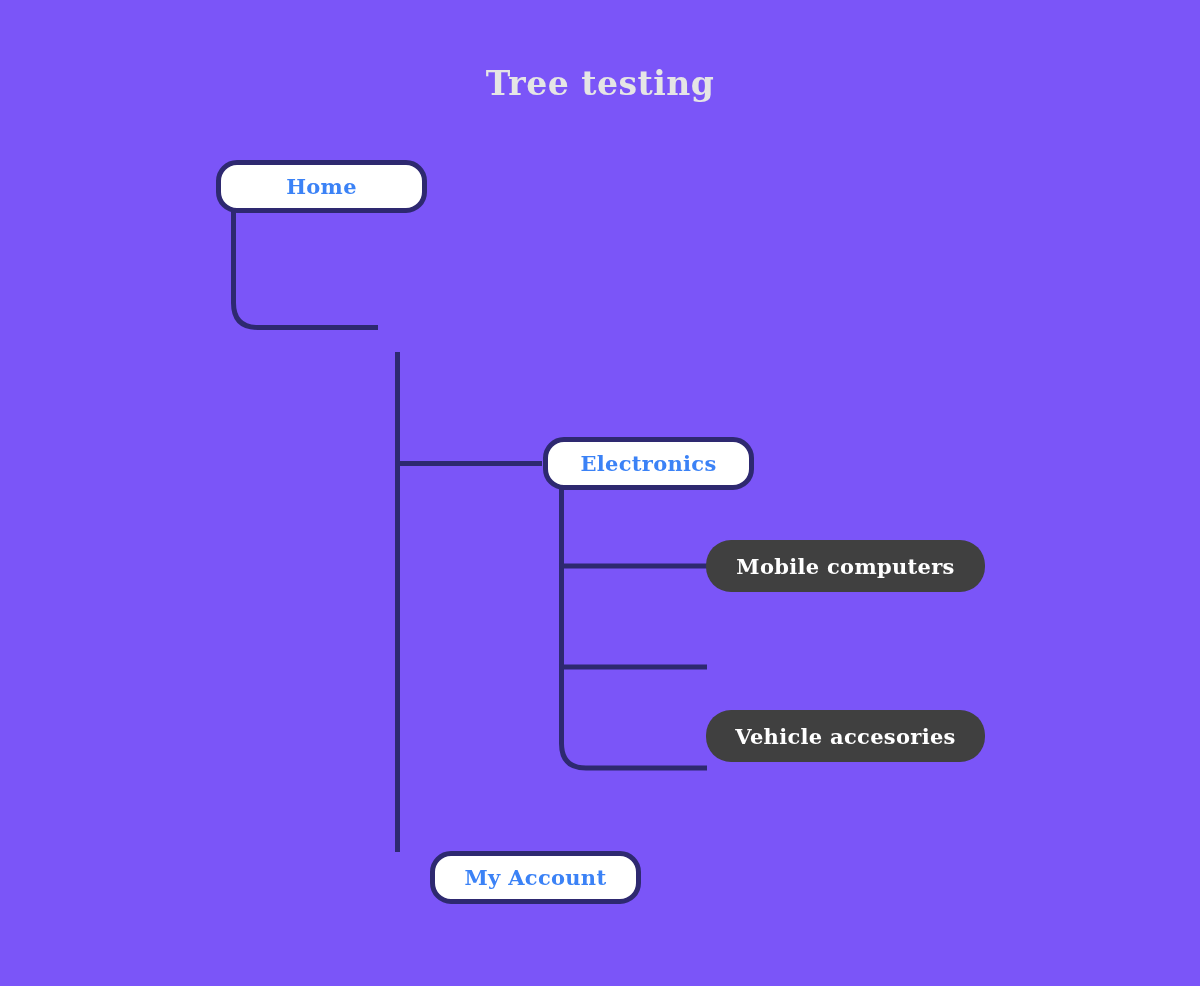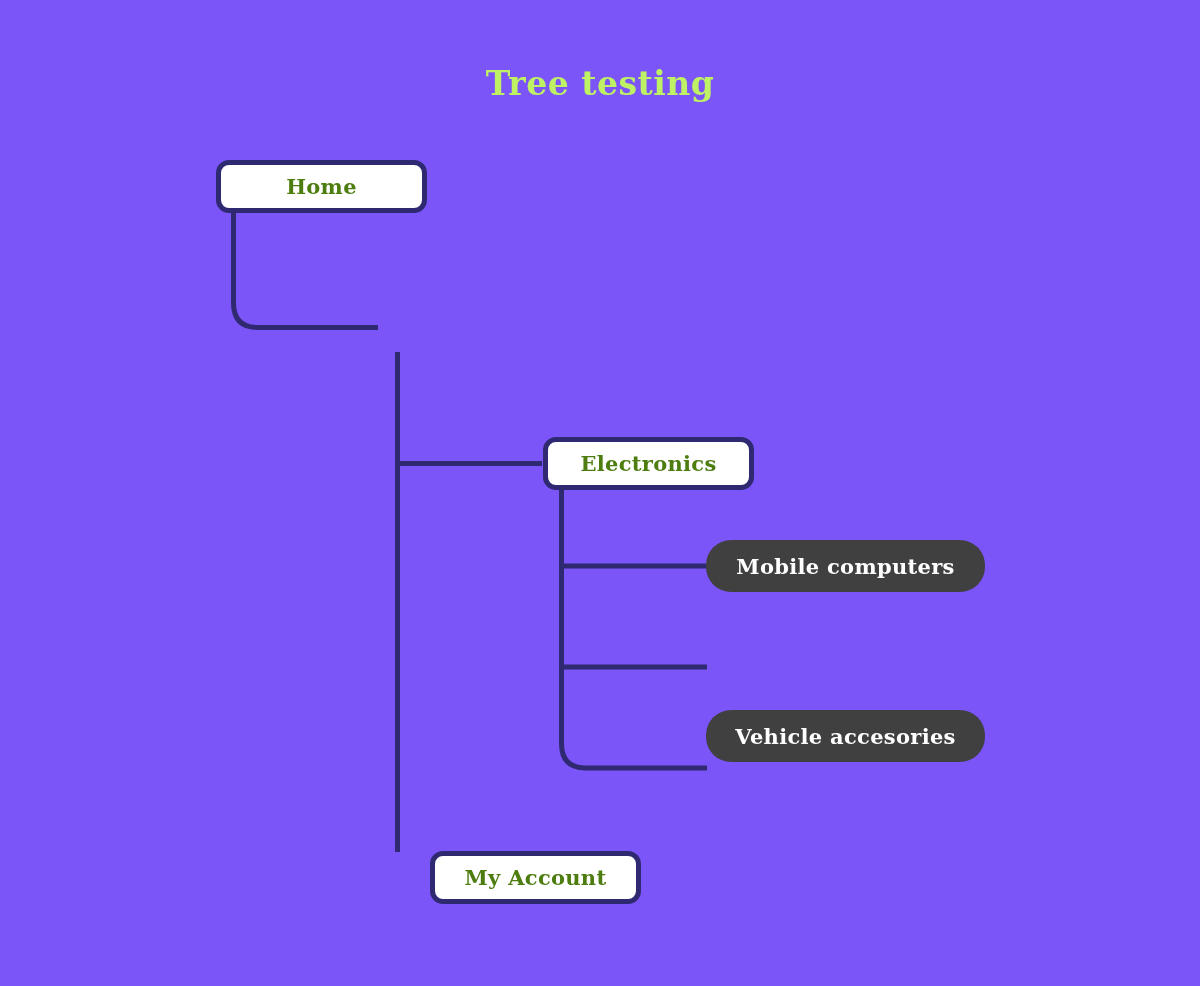--- a/index.html
+++ b/index.html
@@ -11,21 +11,21 @@
     background: #7B55F8;
     overflow: hidden;
   }
   .diagram-title {
     position: absolute;
     top: 64px;
     left: 0;
     width: 100%;
     margin: 0;
     text-align: center;
-    color: #bef264;
+    color: #e5e5e5;
     font-size: 33px;
     font-weight: bold;
     letter-spacing: 0.5px;
   }
   .connectors {
     position: absolute;
     top: 0;
     left: 0;
     width: 1200px;
     height: 986px;
@@ -43,22 +43,22 @@
     box-sizing: border-box;
     font-weight: bold;
     font-size: 21px;
     letter-spacing: 0.3px;
     cursor: default;
     white-space: nowrap;
   }
   .node.light {
     background: #FFFFFF;
     border: 5px solid #2E2970;
-    border-radius: 13px;
-    color: #4d7c0f;
+    border-radius: 21px;
+    color: #3b82f6;
     align-items: center;
   }
   .node.dark {
     background: #404040;
     border-radius: 25px;
     color: #FFFFFF;
   }
   .node-home            { left: 216px; top: 160px; width: 211px; height: 53px; }
   .node-all-menu        { left: 380px; top: 301px; width: 211px; height: 53px; }
   .node-electronics     { left: 543px; top: 437px; width: 211px; height: 53px; }

